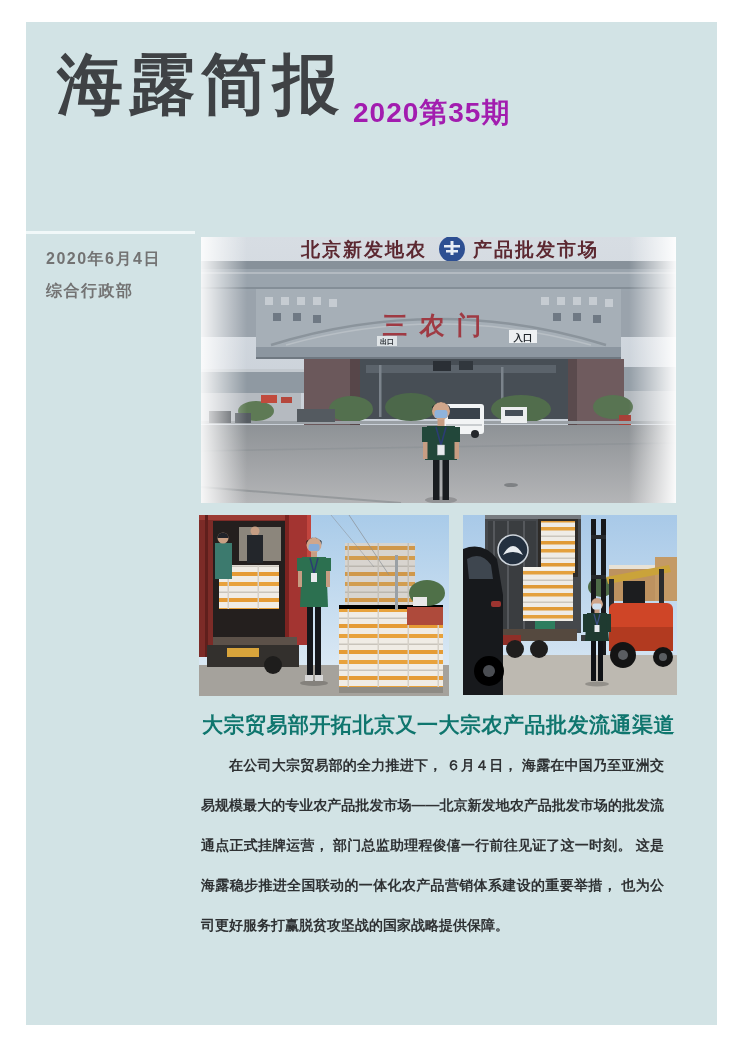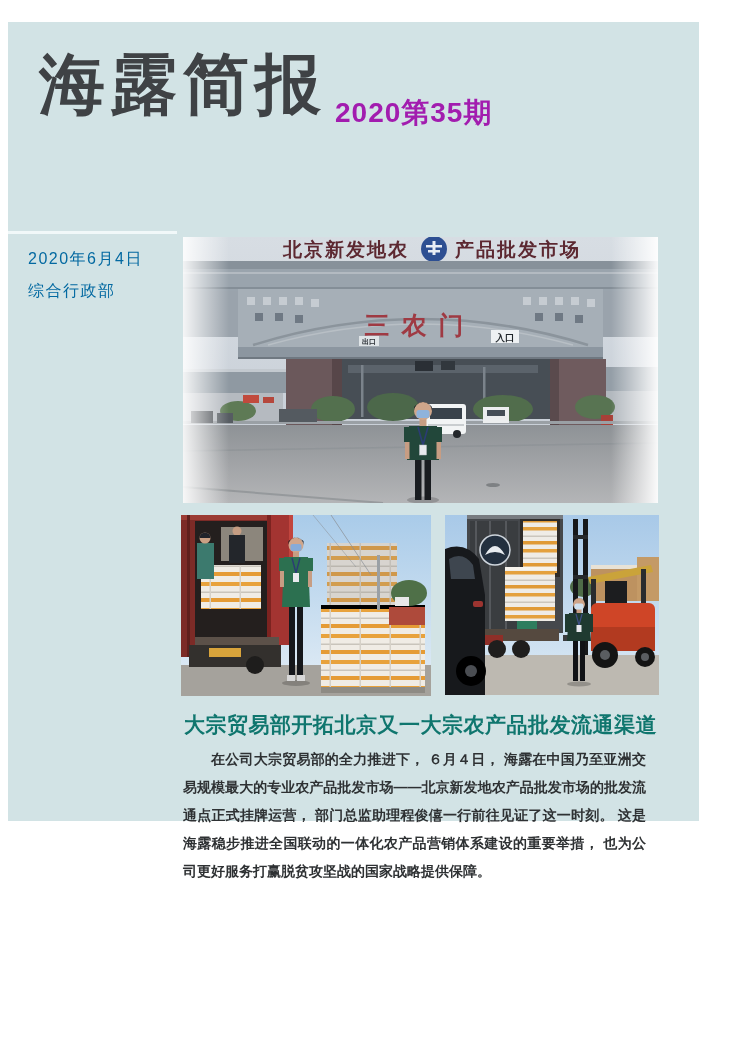--- a/index.html
+++ b/index.html
@@ -3,57 +3,57 @@
 <meta charset="utf-8">
 <style>
   * { margin:0; padding:0; box-sizing:border-box; }
   html,body { width:740px; height:1047px; }
   body {
     background:#ffffff;
     font-family:"Liberation Sans","DejaVu Sans",sans-serif;
     position:relative; overflow:hidden;
   }
   .canvas { position:absolute; left:0; top:0; width:740px; height:1047px; background:#ffffff; }
-  .page  { position:absolute; left:8px; top:22px; width:691px; height:799px; background:#d2e3e5; }
+  .page  { position:absolute; left:26px; top:22px; width:691px; height:1003px; background:#d2e3e5; }
 
   .masthead-title {
     position:absolute; left:31px; top:28px;
     font-size:66px; font-weight:700; color:#3f4245;
     letter-spacing:6px; line-height:1.05; white-space:nowrap;
   }
   .masthead-issue {
     position:absolute; left:327px; top:72px;
     font-size:28px; font-weight:700; color:#a21caf;
     letter-spacing:1px; white-space:nowrap;
   }
   .divider {
     position:absolute; left:0; top:209px; width:169px; height:3px;
     background:#f1f8f9;
   }
   .meta-date, .meta-dept {
     position:absolute; left:20px;
-    font-size:16px; font-weight:400; color:#0369a1; letter-spacing:1.5px;
+    font-size:16px; font-weight:700; color:#737373; letter-spacing:1.5px;
     white-space:nowrap;
   }
   .meta-date { top:227px; }
   .meta-dept { top:259px; }
 
   .photo { position:absolute; display:block; }
   .photo-gate    { left:175px; top:215px; }
   .photo-truck   { left:173px; top:493px; }
   .photo-forklift{ left:437px; top:493px; }
 
   .headline {
     position:absolute; left:176px; top:689px;
     font-size:21px; font-weight:700; color:#0f766e;
     letter-spacing:0.5px; white-space:nowrap;
   }
   .article-body {
     position:absolute; left:175px; top:723px; width:463px;
-    font-size:14px; line-height:28px; font-weight:700; color:#2e3133;
+    font-size:14px; line-height:40px; font-weight:700; color:#2e3133;
     text-align:justify;
   }
   .article-body p { text-indent:2em; }
 
   .sign-text { font-weight:700; letter-spacing:2px; }
 </style>
 </head>
 <body>
 
 <div class="canvas">

